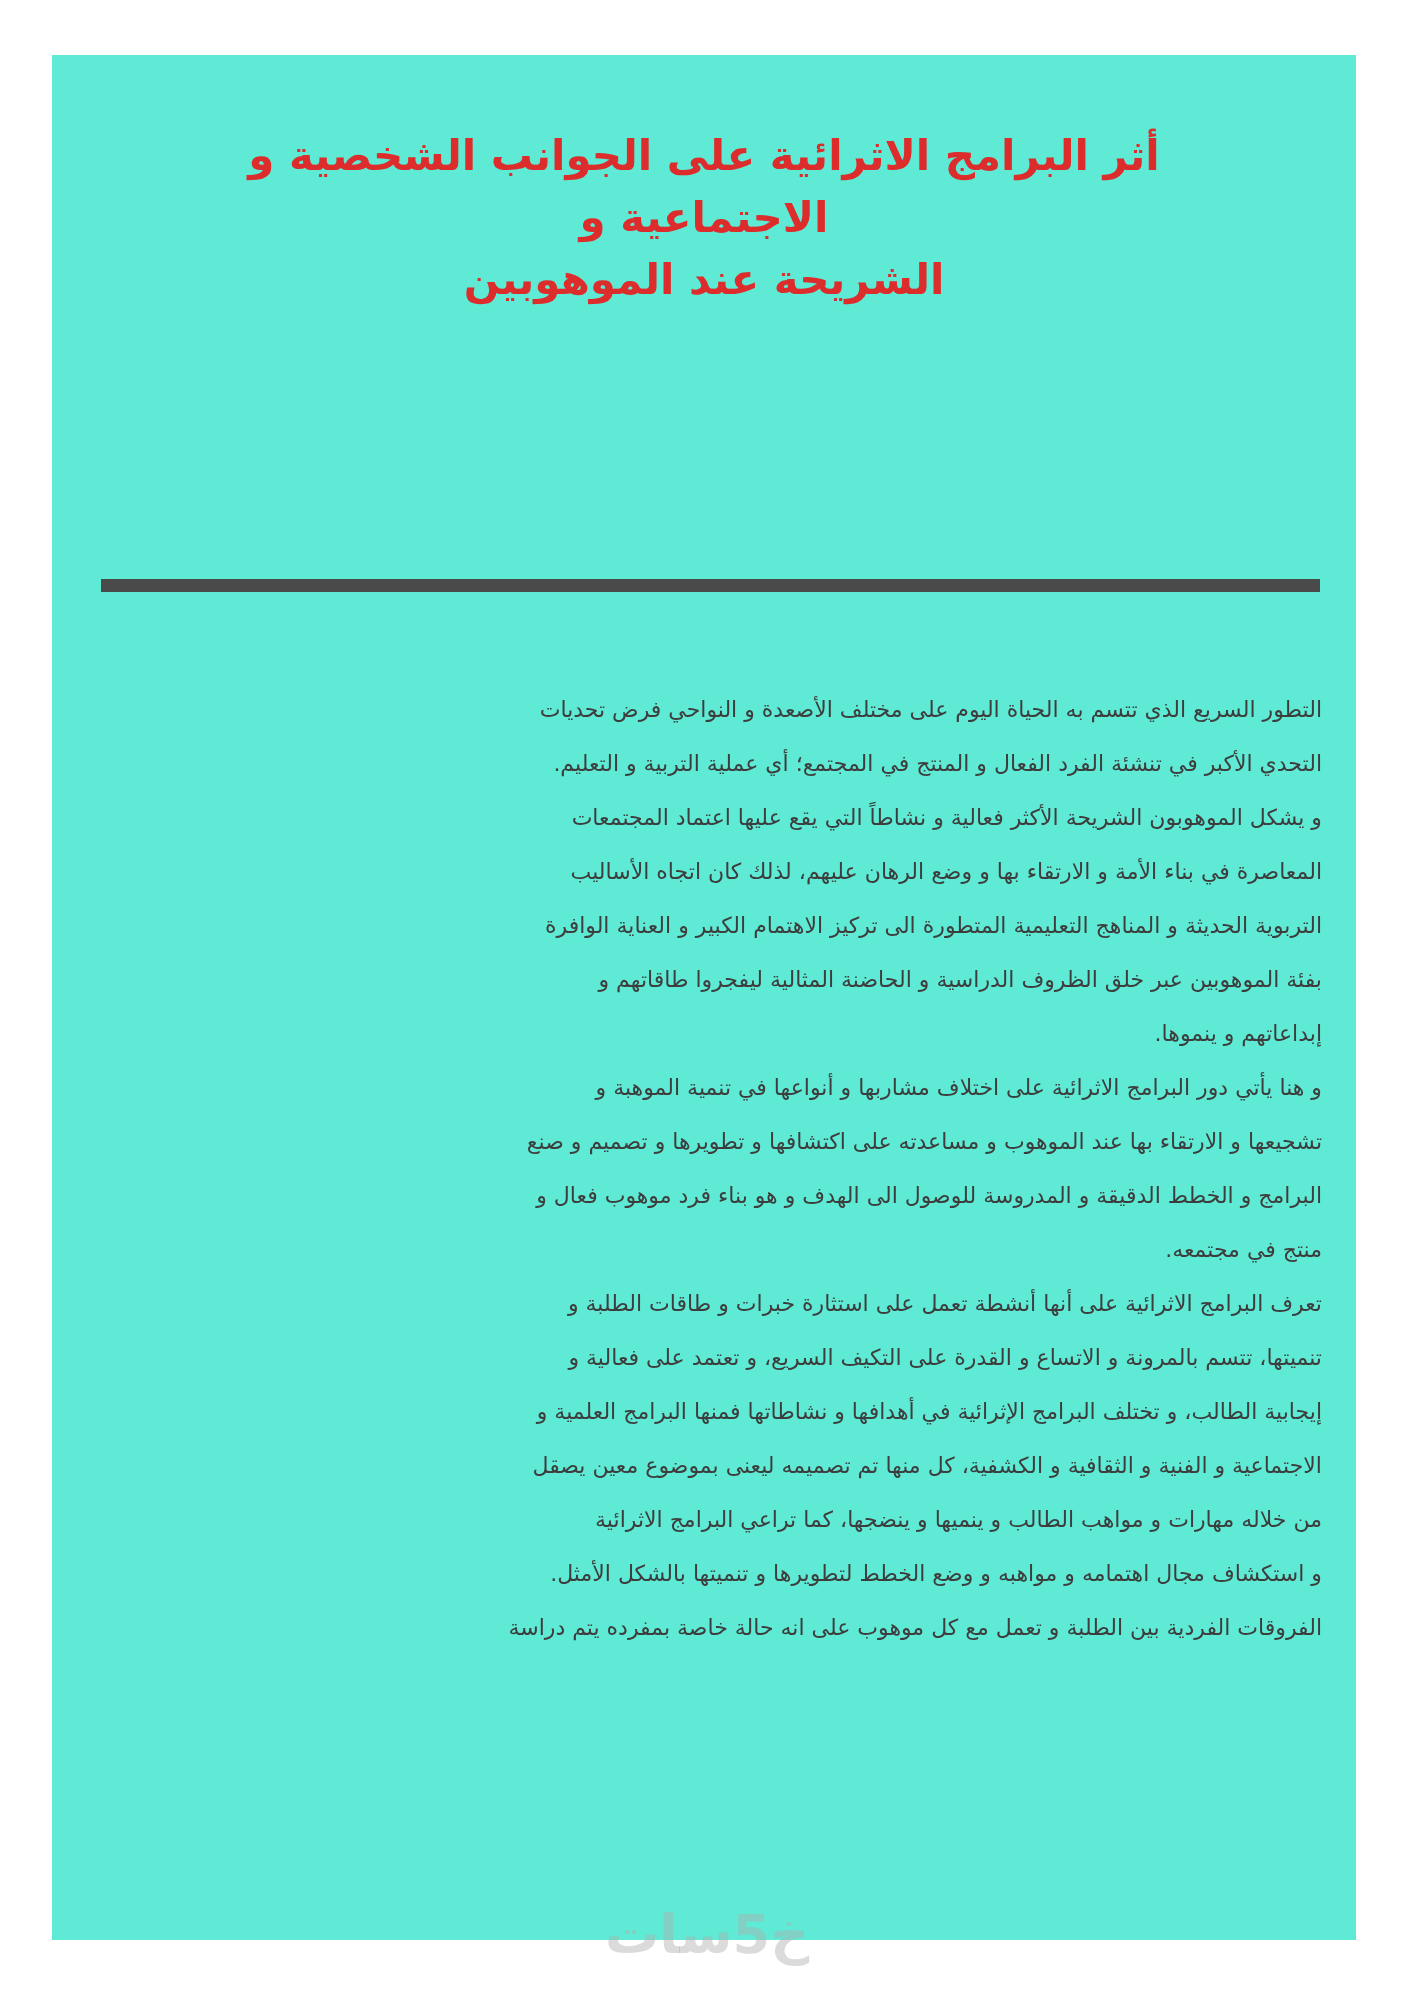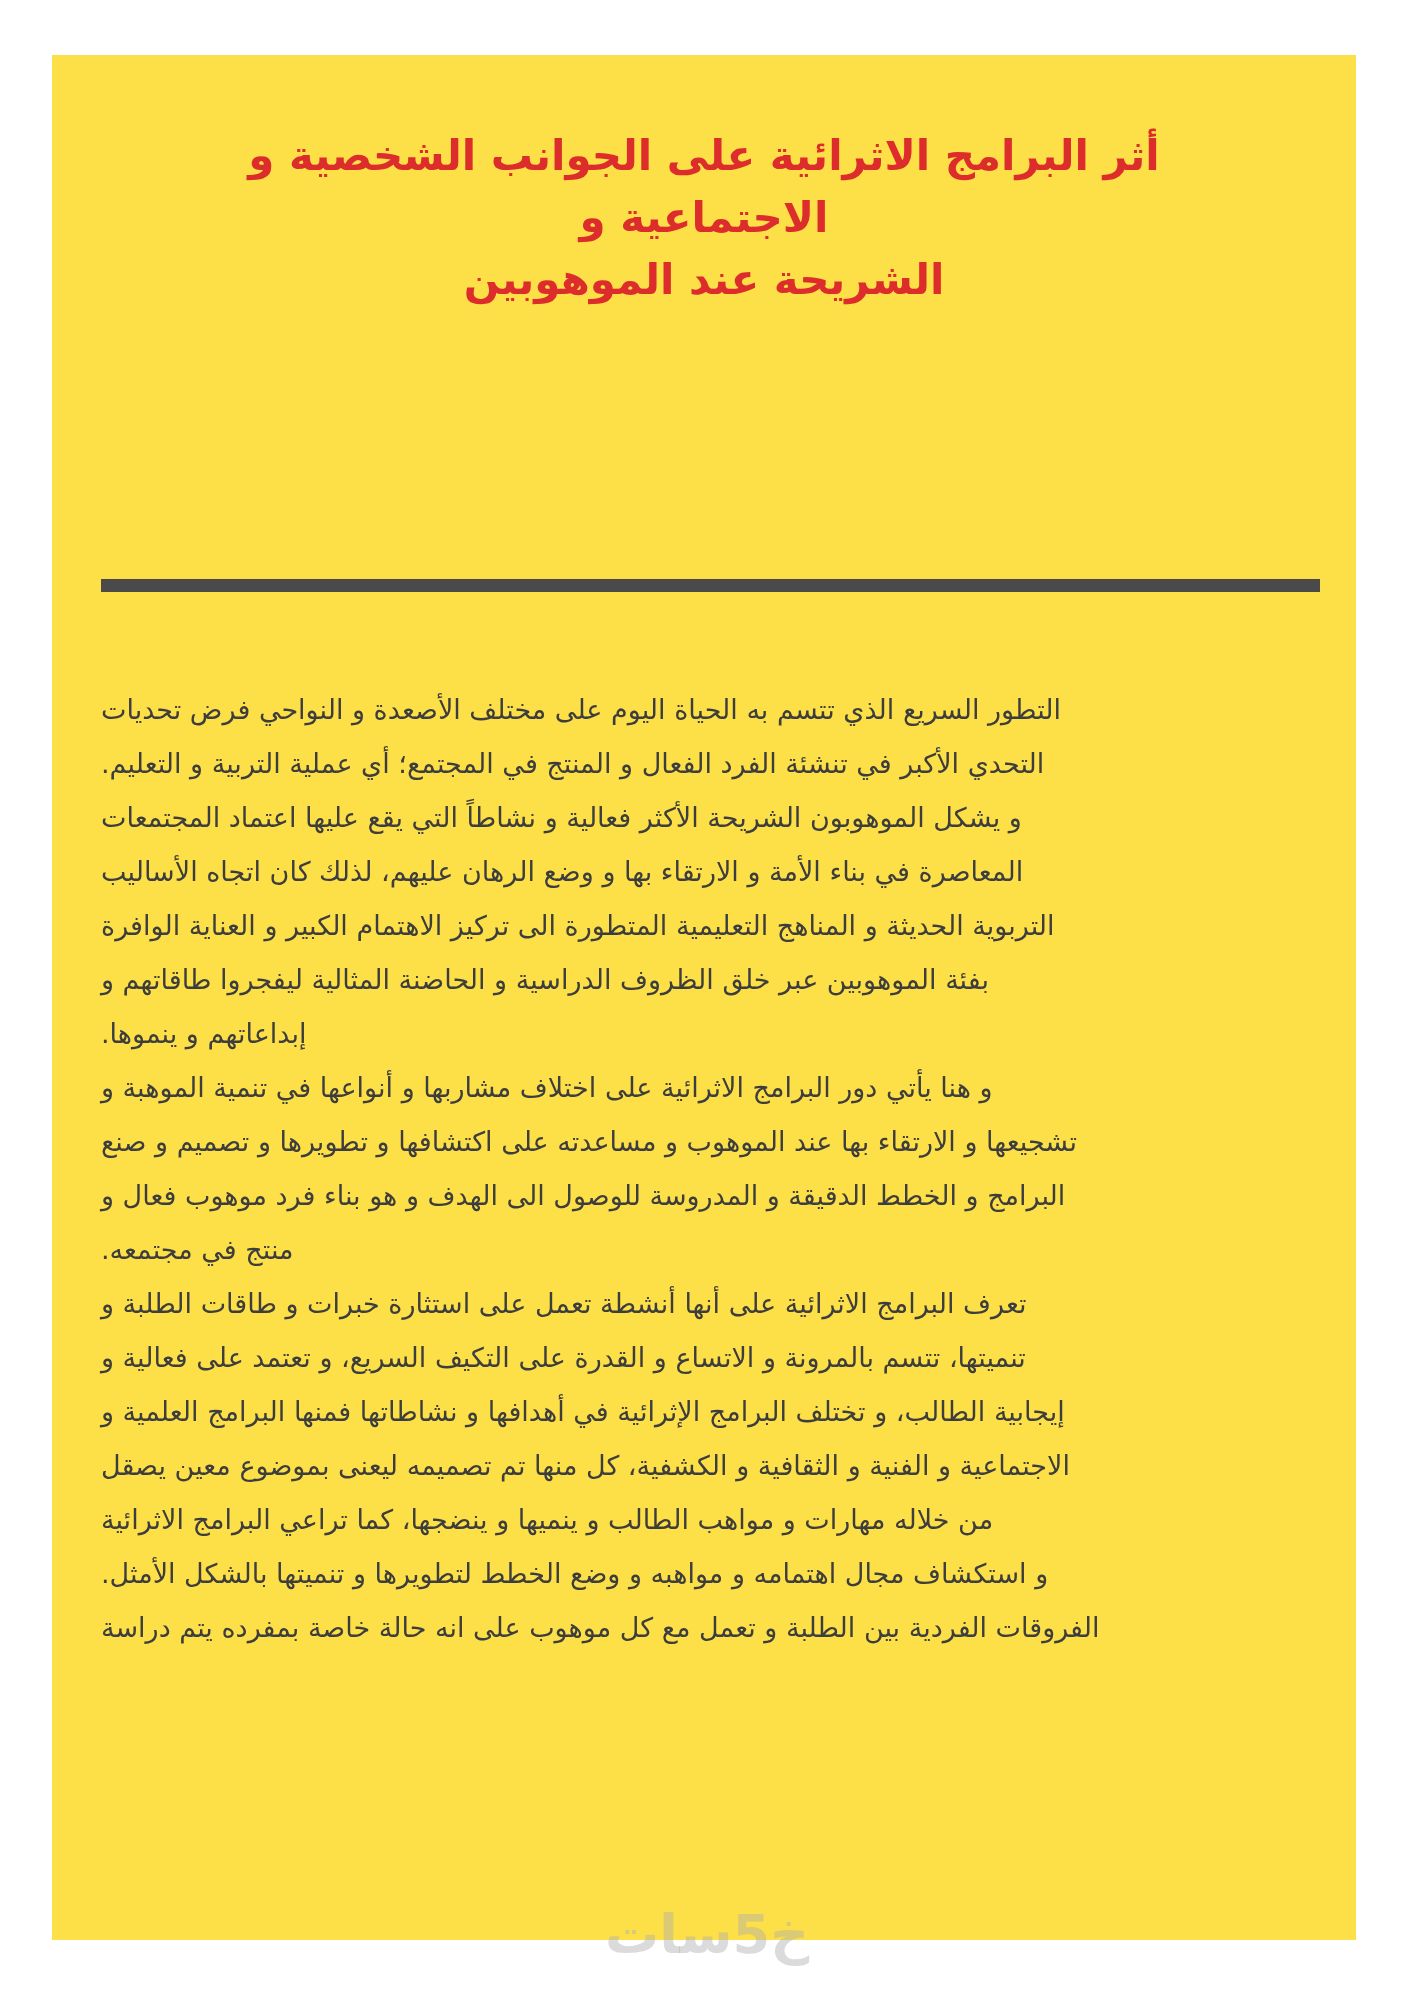--- a/index.html
+++ b/index.html
@@ -16,21 +16,21 @@
     width: 1414px;
     height: 2000px;
     background: #ffffff;
   }
   .page {
     position: absolute;
     left: 52px;
     top: 55px;
     width: 1304px;
     height: 1885px;
-    background: #fde047;
+    background: #5eead4;
     direction: rtl;
   }
   .doc-title {
     position: absolute;
     top: 70px;
     left: 120px;
     right: 120px;
     text-align: center;
     color: #dd2c2c;
     font-weight: bold;
@@ -46,23 +46,23 @@
     height: 13px;
     background: #4a4a4a;
   }
   .body-text {
     position: absolute;
     top: 628px;
     right: 34px;
     left: 49px;
     direction: rtl;
     color: #3d3d3d;
-    font-size: 27px;
+    font-size: 22px;
     line-height: 54px;
-    text-align: left;
+    text-align: right;
   }
   .paragraph { margin: 0; padding: 0; }
   .line { white-space: nowrap; }
   .watermark {
     position: absolute;
     left: 0;
     top: 1903px;
     width: 1414px;
     text-align: center;
     direction: rtl;

